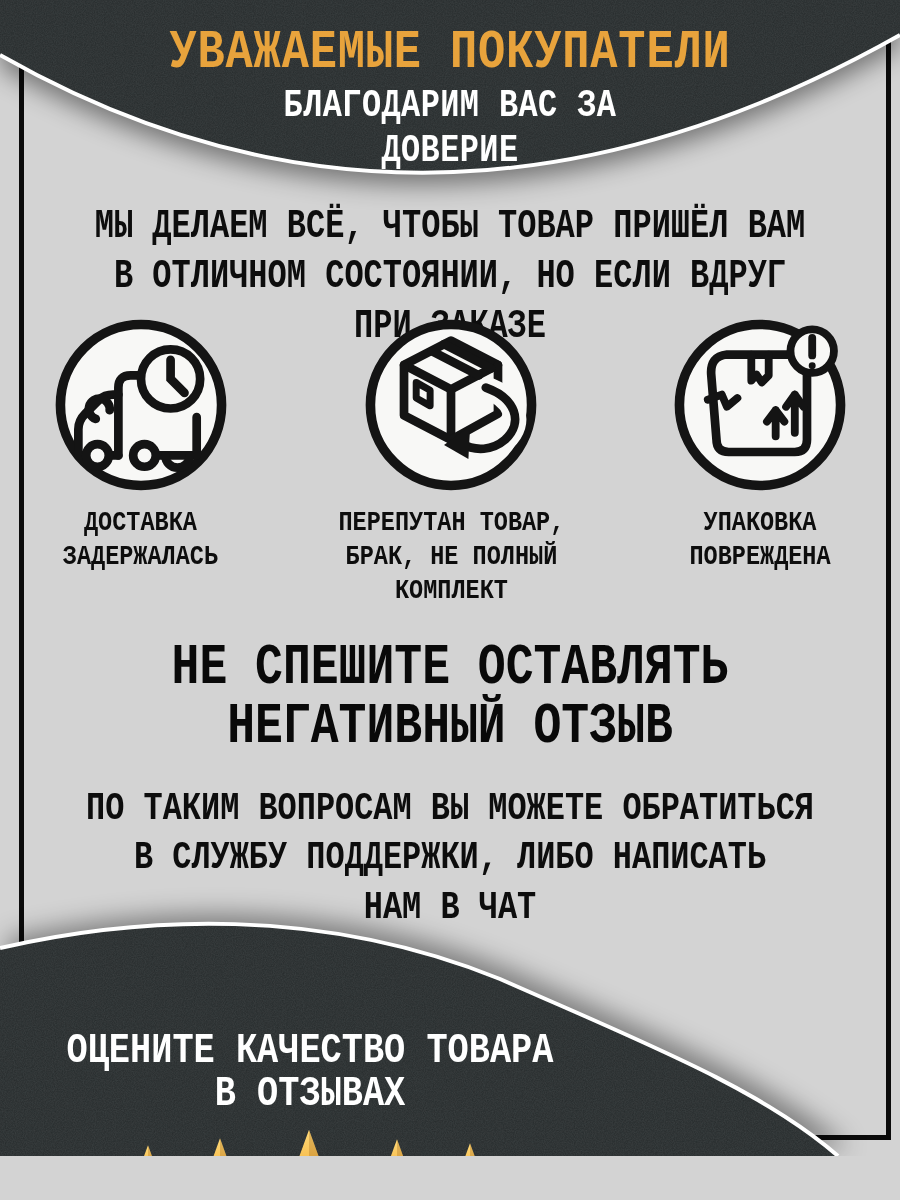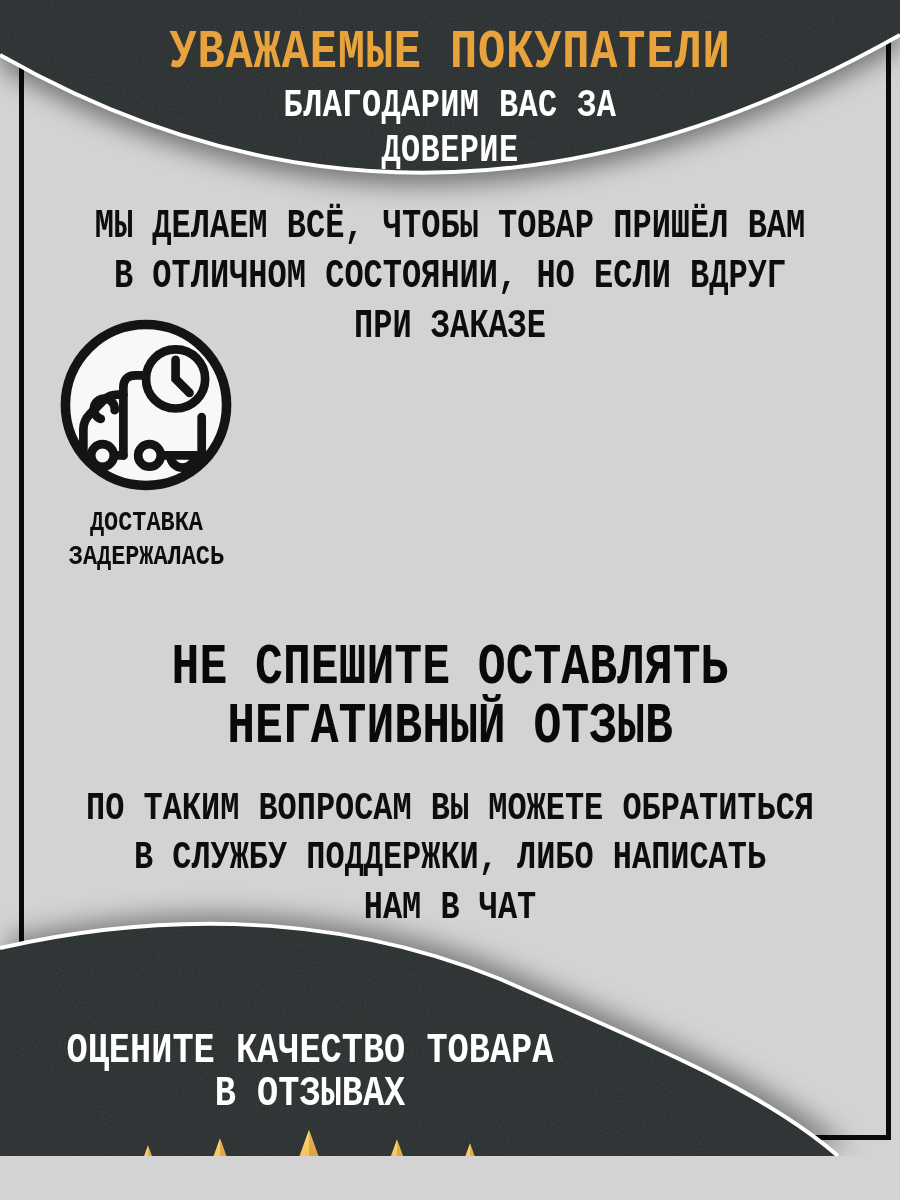--- a/index.html
+++ b/index.html
@@ -100,21 +100,58 @@
         </g>
         <circle cx="25" cy="79" r="6.5" fill="#f8f8f6" stroke="#141414" stroke-width="5"></circle>
         <circle cx="52" cy="79" r="6.5" fill="#f8f8f6" stroke="#141414" stroke-width="5"></circle>
         <circle cx="67" cy="35" r="17" fill="#f8f8f6" stroke="#141414" stroke-width="5"></circle>
         <path d="M67,24 V35 L75,43" fill="none" stroke="#141414" stroke-width="5" stroke-linecap="round"></path>
       </svg>
       <div class="cap">ДОСТАВКА
 ЗАДЕРЖАЛАСЬ</div>
     </div>
 
-
+    <div class="issue">
+      <svg class="ic" viewBox="0 0 100 100">
+        <circle cx="50" cy="50" r="46.3" fill="#f8f8f6" stroke="#141414" stroke-width="5.5"></circle>
+        <g fill="none" stroke="#141414" stroke-width="5" stroke-linecap="round" stroke-linejoin="round">
+          <path d="M50,13 L77,27 L50,41 L23,27 Z"></path>
+          <path d="M23,27 V56 L50,70 V41"></path>
+          <path d="M77,27 V55 L50,70"></path>
+          <path d="M39,19 L66,33 M46,15 L73,29"></path>
+        </g>
+        <path d="M30,37 l8,4.5 v9 l-8,-4.5 z" fill="none" stroke="#141414" stroke-width="4" stroke-linejoin="round"></path>
+        <path d="M70,40 C87,46 92,60 81,70 C74,76 64,77 56,72" fill="none" stroke="#f8f8f6" stroke-width="13"></path>
+        <path d="M70,40 C87,46 92,60 81,70 C74,76 64,77 56,72" fill="none" stroke="#141414" stroke-width="5" stroke-linecap="round"></path>
+        <polygon points="46,73 61,62 60,81" fill="#141414"></polygon>
+      </svg>
+      <div class="cap">ПЕРЕПУТАН ТОВАР,
+БРАК, НЕ ПОЛНЫЙ
+КОМПЛЕКТ</div>
+    </div>
+
+    <div class="issue">
+      <svg class="ic" viewBox="0 0 100 100">
+        <circle cx="50" cy="50" r="46.3" fill="#f8f8f6" stroke="#141414" stroke-width="5.5"></circle>
+        <g fill="none" stroke="#141414" stroke-width="5" stroke-linecap="round" stroke-linejoin="round">
+          <path d="M68,21 H31 Q21,22 22,33 L25,70 Q25,77 32,77 H70 Q77,77 77,70 V28 Q77,21 68,21 Z"></path>
+        </g>
+        <g fill="none" stroke="#141414" stroke-width="4.5" stroke-linecap="round" stroke-linejoin="round">
+          <path d="M20,47 L28,44 L31,51 L37,46"></path>
+          <path d="M45,21 V36 L48,32.5 L51,37 L55,33 V21"></path>
+          <path d="M59,68 V53 M59,53 l-5,6.5 M59,53 l5,6.5"></path>
+          <path d="M70,66 V44 M70,44 l-5,7 M70,44 l5,7"></path>
+        </g>
+        <circle cx="80" cy="19" r="12.5" fill="#f8f8f6" stroke="#141414" stroke-width="4.5"></circle>
+        <path d="M80,11.5 V21.5" stroke="#141414" stroke-width="4.5" stroke-linecap="round"></path>
+        <circle cx="80" cy="27.5" r="2" fill="#141414"></circle>
+      </svg>
+      <div class="cap">УПАКОВКА
+ПОВРЕЖДЕНА</div>
+    </div>
 
   </div>
 
   <div class="txt warning cond80">НЕ СПЕШИТЕ ОСТАВЛЯТЬ
 НЕГАТИВНЫЙ ОТЗЫВ</div>
 
   <div class="txt support cond84">ПО ТАКИМ ВОПРОСАМ ВЫ МОЖЕТЕ ОБРАТИТЬСЯ
 В СЛУЖБУ ПОДДЕРЖКИ, ЛИБО НАПИСАТЬ
 НАМ В ЧАТ</div>
 

